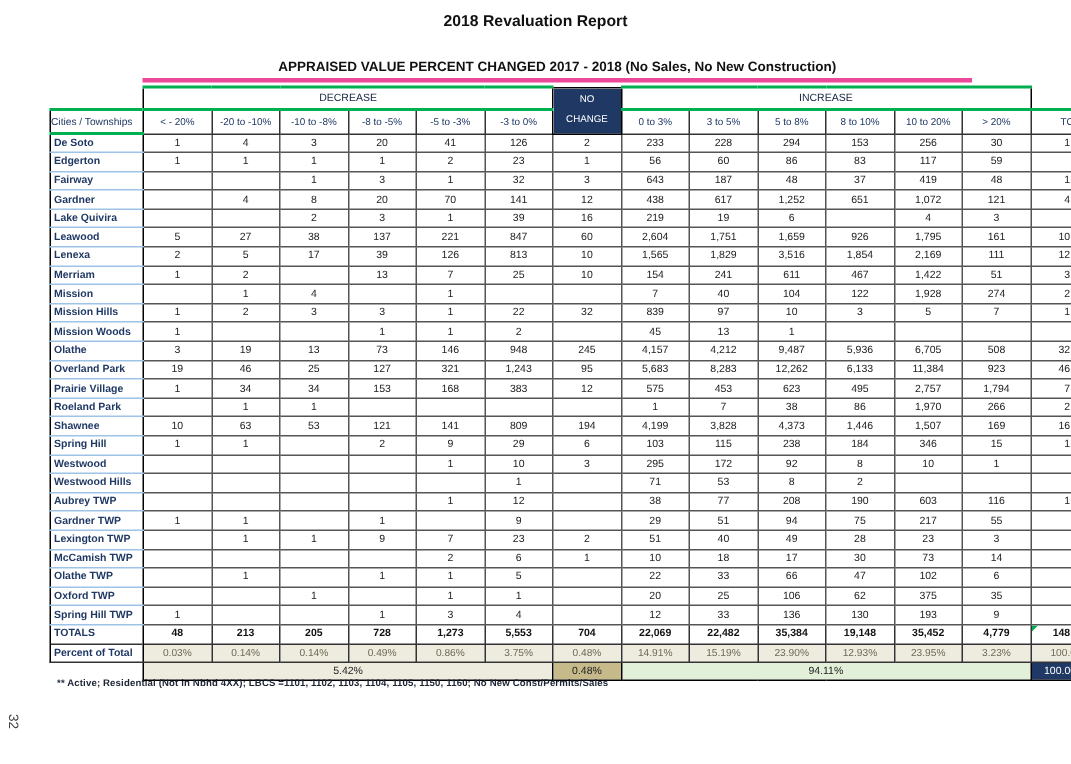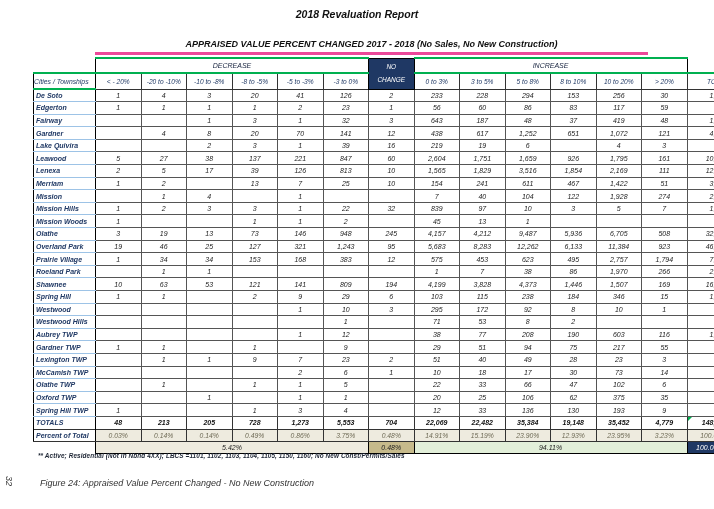--- a/index.html
+++ b/index.html
@@ -1,17 +1,17 @@
 <!DOCTYPE html>
 <html><head>
 <meta charset="utf-8">
 <style>
   html,body{margin:0;padding:0;background:#fff;}
   .page{position:relative;width:714px;height:509px;background:#fff;overflow:hidden;
-        font-family:"Liberation Sans",sans-serif;color:#1a1a1a;font-style:italic;}
+        font-family:"Liberation Sans",sans-serif;color:#1a1a1a;}
   .title{position:absolute;top:8px;left:0;width:714px;text-align:center;
          font-size:10.5px;font-weight:bold;color:#111;}
   .subtitle{position:absolute;top:39px;left:95px;width:553px;text-align:center;
             font-size:9px;font-weight:bold;color:#111;padding-bottom:3px;
             border-bottom:3px solid #ec4899;}
   .tblwrap{position:absolute;top:57px;left:33px;}
   table.tbl{table-layout:fixed;width:654px;border-collapse:collapse;font-size:7px;}
   table.tbl td,table.tbl th{padding:0;overflow:hidden;white-space:nowrap;font-weight:normal;}
   col.c-label{width:62px;}
   col.c-data{width:45.5px;}
@@ -623,16 +623,15 @@
           <td class="sum-decrease" colspan="6">5.42%</td>
           <td class="sum-nochange">0.48%</td>
           <td class="sum-increase" colspan="6">94.11%</td>
           <td class="sum-total">100.00%</td>
         </tr>
       </tfoot>
     </table>
   </div>
 
   <div class="footnote">** Active;  Residential (Not in Nbhd 4XX); LBCS =1101, 1102, 1103, 1104, 1105, 1150, 1160; No New Const/Permits/Sales</div>
-  <div class="caption">Figure 24:  Appraised Value Percent Changed - No New Construction</div>
   <div class="pagenum">32</div>
 
 </div>
 
 </body></html>

